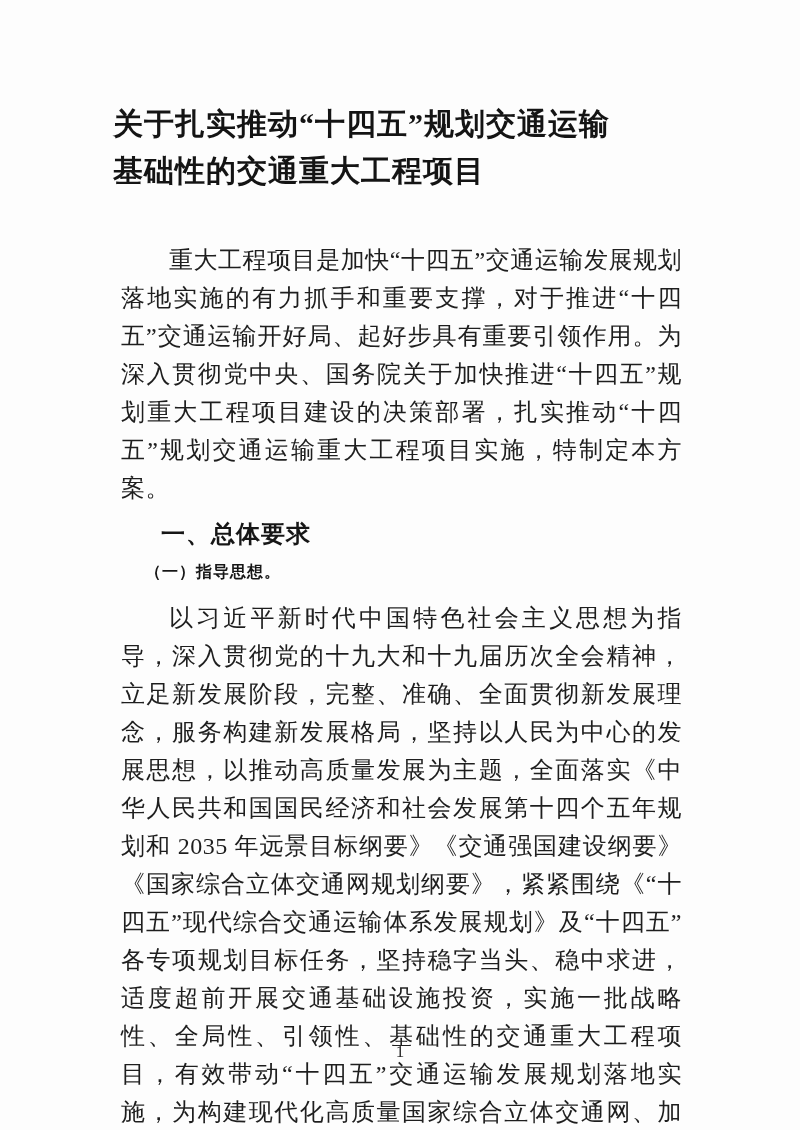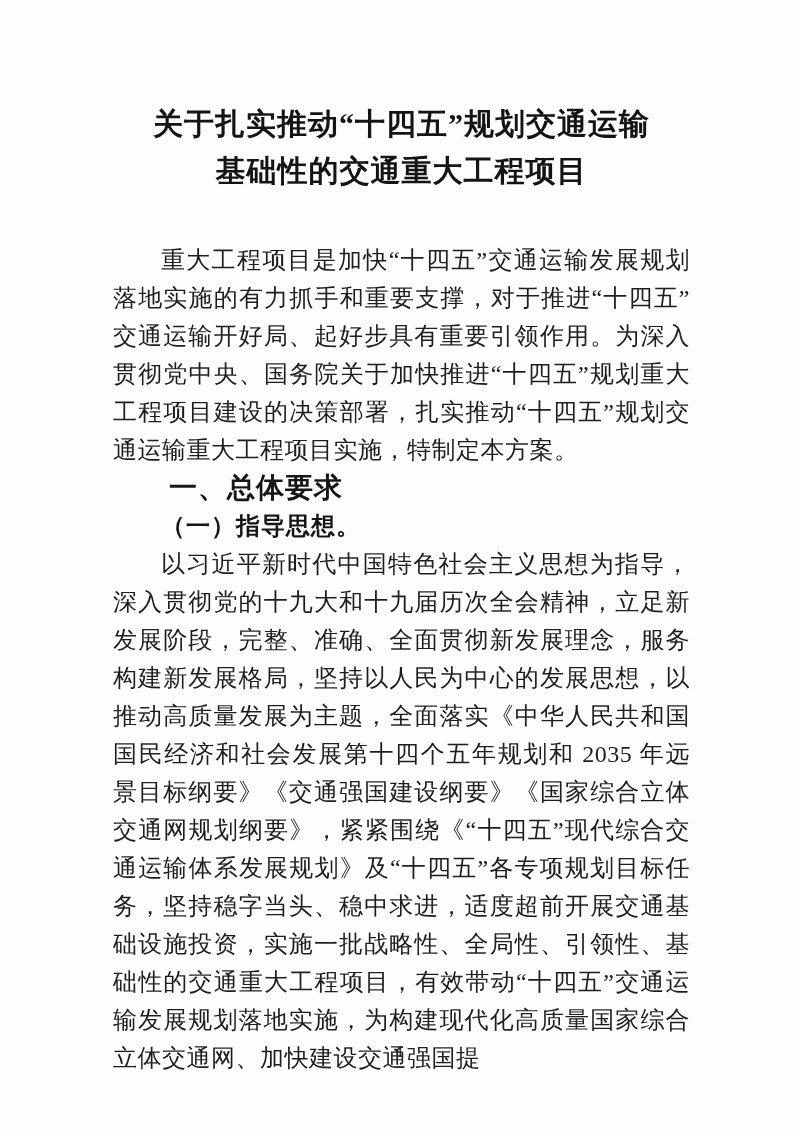--- a/index.html
+++ b/index.html
@@ -20,53 +20,53 @@
   .content {
     position: absolute;
     top: 0;
     left: 113px;
     width: 577px;
   }
   .doc-title {
     margin: 100px 0 0 0;
     font-size: 30px;
     font-weight: bold;
-    text-align: center;
+    text-align: left;
     line-height: 47px;
     color: #141414;
     letter-spacing: 1px;
   }
   .doc-title .title-line {
     display: block;
   }
   .body-flow {
     margin-top: 47px;
   }
   .body-para {
-    margin: 0;
+    margin: 8px;
     font-size: 24px;
     line-height: 38px;
     text-align: justify;
     text-justify: inter-character;
     text-indent: 2em;
     letter-spacing: 0.5px;
   }
   .heading-1 {
     margin: 0;
-    font-size: 28px;
+    font-size: 24px;
     line-height: 38px;
     font-weight: bold;
     text-indent: 2em;
     color: #161616;
     font-family: Liberation Serif, serif;
     letter-spacing: 1px;
   }
   .heading-2 {
     margin: 0;
-    font-size: 24px;
+    font-size: 16px;
     line-height: 38px;
     font-weight: bold;
     text-indent: 2em;
     color: #161616;
     letter-spacing: 1px;
   }
   .page-number {
     position: absolute;
     top: 1040px;
     left: 0;

